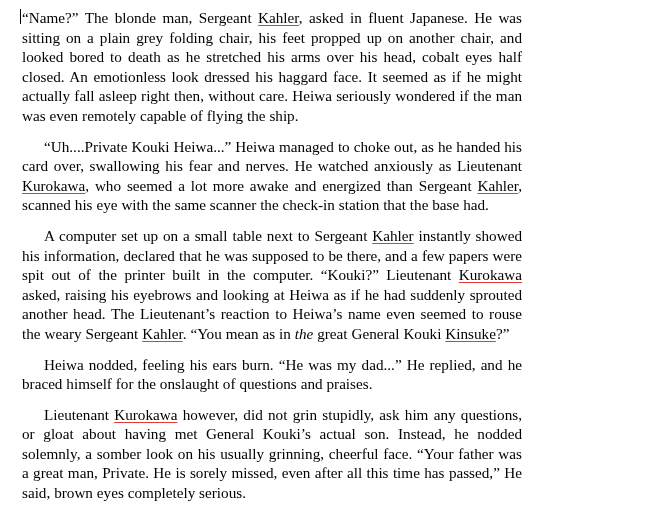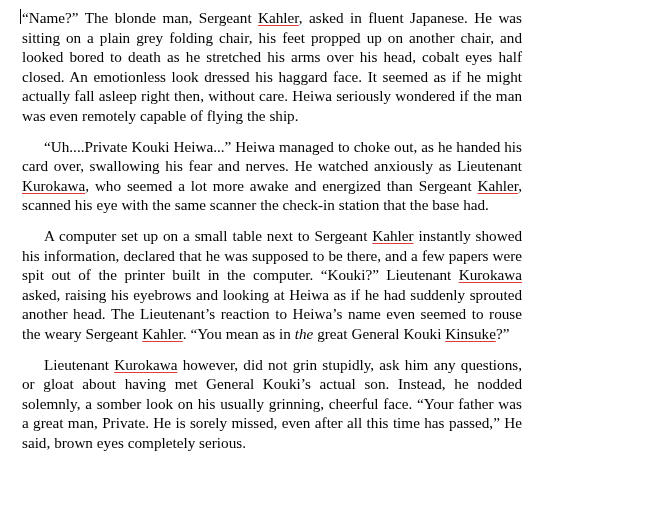--- a/index.html
+++ b/index.html
@@ -56,15 +56,16 @@
 </style>
 </head>
 <body>
 
 <div id="doc">
   <div class="caret"></div>
   <div id="body-text">
       <p class="para"><span>“Name?” The blonde man, Sergeant </span><span class="sp">Kahler</span><span>, asked in fluent Japanese. He was sitting on a plain grey folding chair, his feet propped up on another chair, and looked bored to death as he stretched his arms over his head, cobalt eyes half closed. An emotionless look dressed his haggard face. It seemed as if he might actually fall asleep right then, without care. Heiwa seriously wondered if the man was even remotely capable of flying the ship.</span></p>
       <p class="para"><span>“Uh....Private Kouki Heiwa...” Heiwa managed to choke out, as he handed his card over, swallowing his fear and nerves. He watched anxiously as Lieutenant </span><span class="sp">Kurokawa</span><span>, who seemed a lot more awake and energized than Sergeant </span><span class="sp">Kahler</span><span>, scanned his eye with the same scanner the check-in station that the base had.</span></p>
       <p class="para"><span>A computer set up on a small table next to Sergeant </span><span class="sp">Kahler</span><span> instantly showed his information, declared that he was supposed to be there, and a few papers were spit out of the printer built in the computer. “Kouki?” Lieutenant </span><span class="sp">Kurokawa</span><span> asked, raising his eyebrows and looking at Heiwa as if he had suddenly sprouted another head. The Lieutenant’s reaction to Heiwa’s name even seemed to rouse the weary Sergeant </span><span class="sp">Kahler</span><span>. “You mean as in </span><span class="ital">the</span><span> great General Kouki </span><span class="sp">Kinsuke</span><span>?”</span></p>
+      <p class="para"><span>Heiwa nodded, feeling his ears burn. “He was my dad...” He replied, and he braced himself for the onslaught of questions and praises.</span></p>
       <p class="para"><span>Lieutenant </span><span class="sp">Kurokawa</span><span> however, did not grin stupidly, ask him any questions, or gloat about having met General Kouki’s actual son. Instead, he nodded solemnly, a somber look on his usually grinning, cheerful face. “Your father was a great man, Private. He is sorely missed, even after all this time has passed,” He said, brown eyes completely serious.</span></p>
     </div>
 </div>
 
 </body></html>

